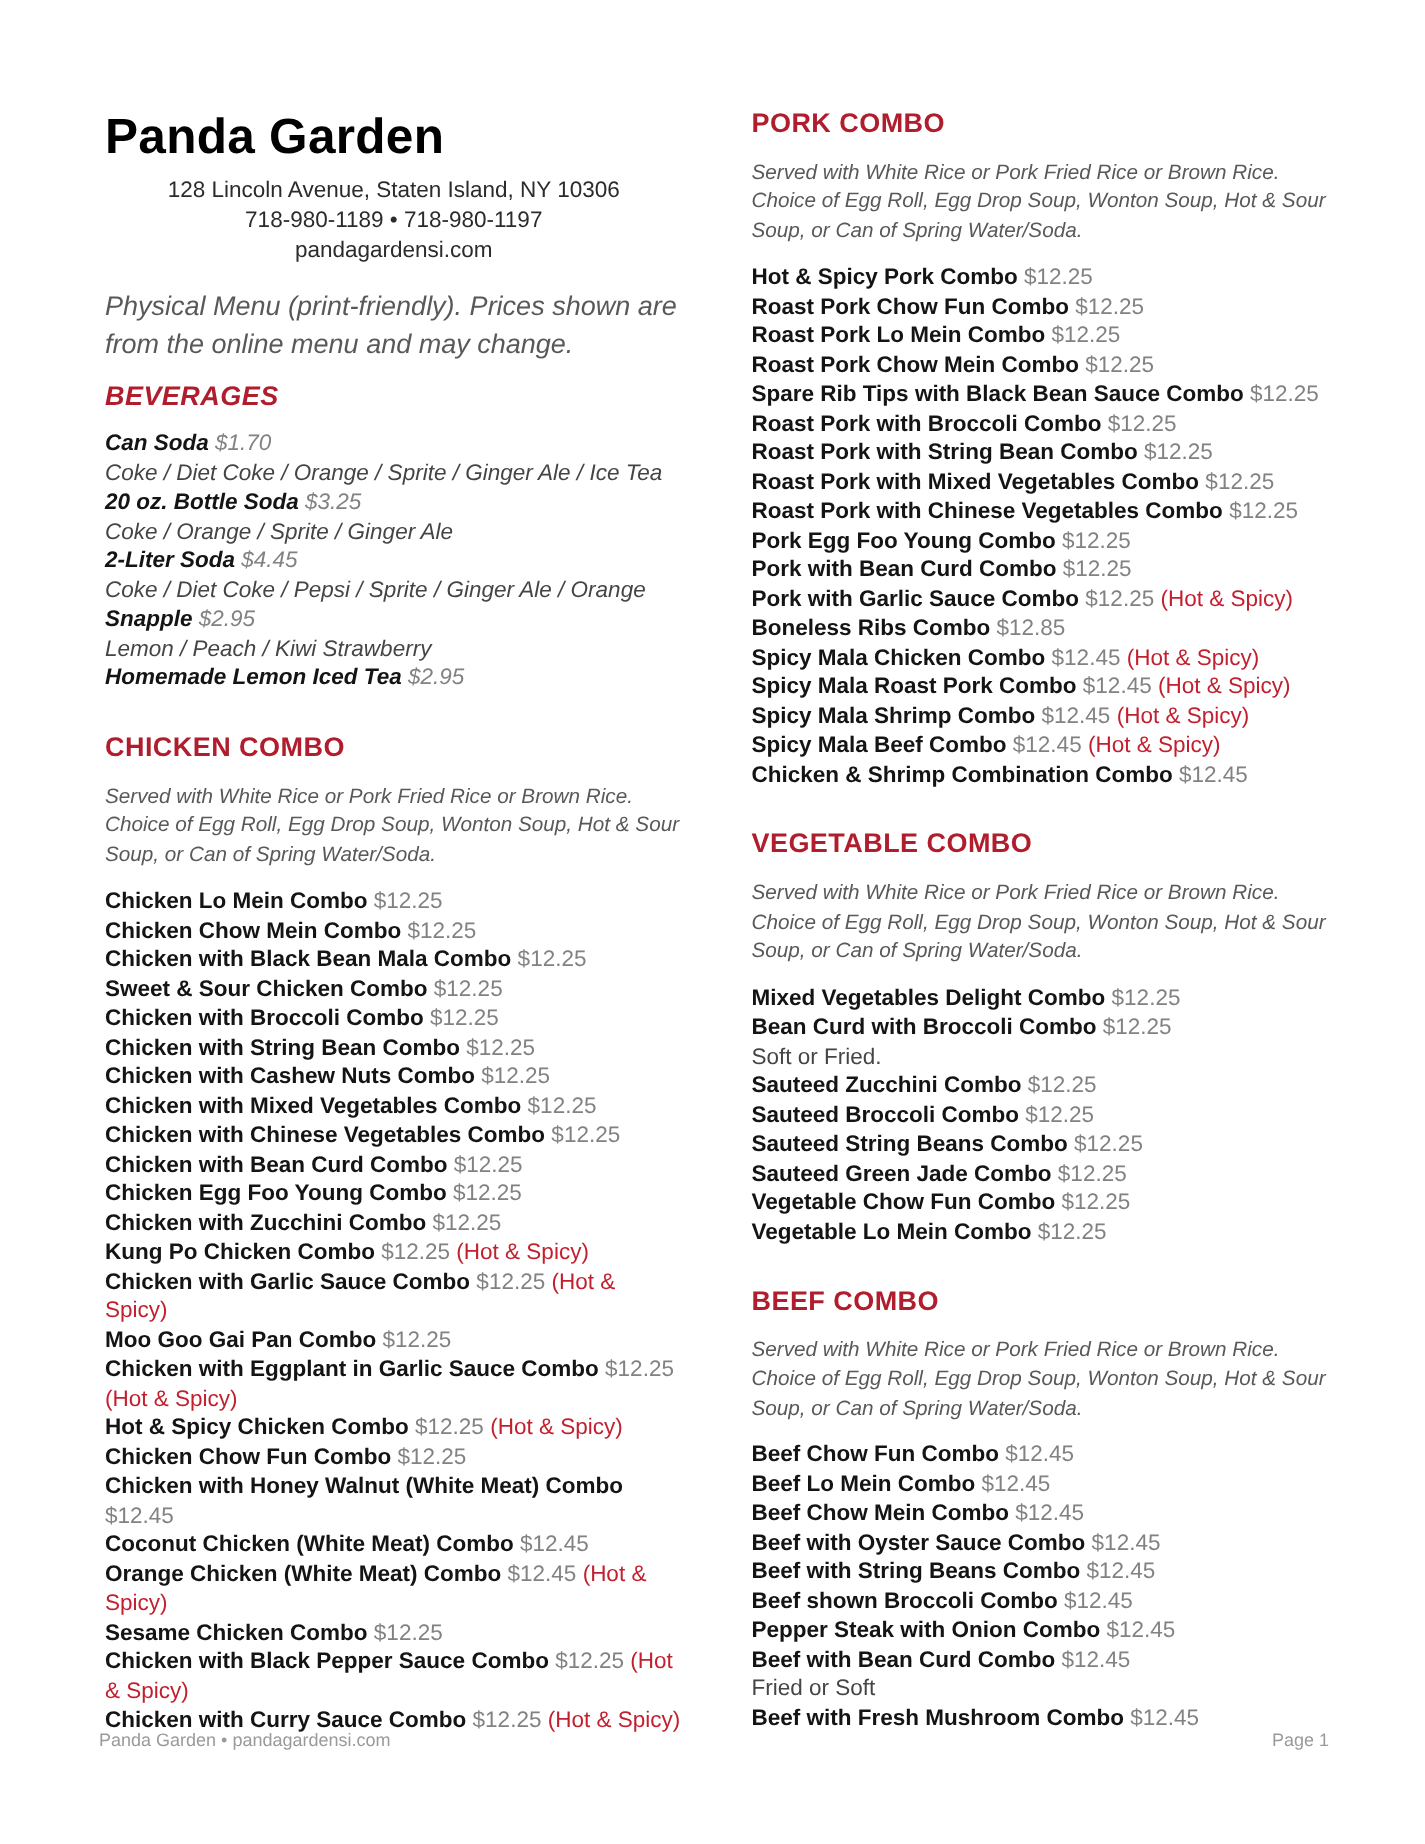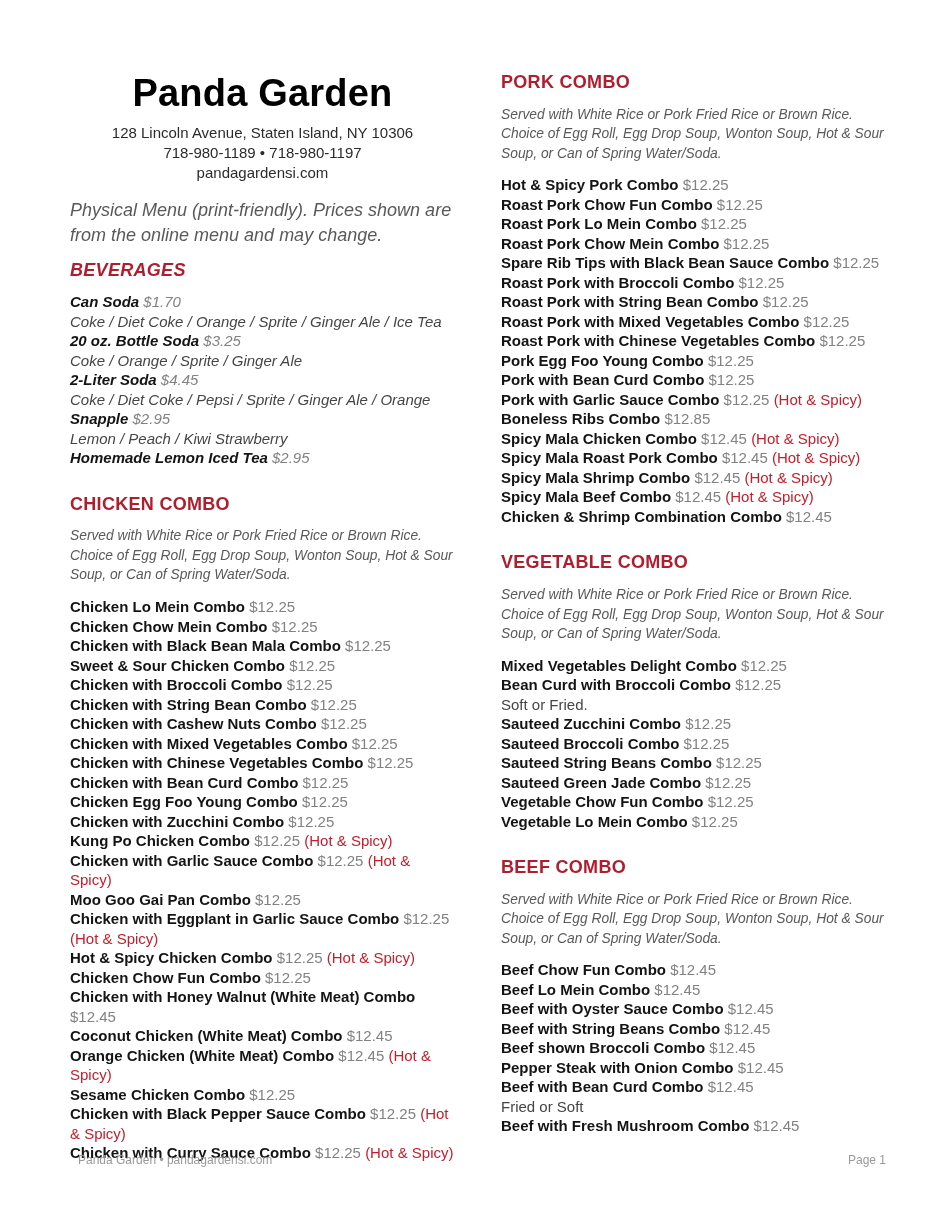--- a/index.html
+++ b/index.html
@@ -20,22 +20,22 @@
     box-sizing: border-box;
     width: 950px; height: 1229px;
     padding: 72px 64px 0 70px;
     display: flex; gap: 46px;
     overflow: hidden;
   }
   .col { flex: 1 1 0; min-width: 0; }
 
   
   .rest-name {
-    margin: 0; font-size: 38px; line-height: 1.15;
-    font-weight: bold; color: #000; text-align: center; letter-spacing: 0.2px;
+    margin: 0; font-size: 33px; line-height: 1.15;
+    font-weight: bold; color: #000; letter-spacing: 0.2px;
   }
   .addr {
     font-size: 15px; line-height: 1.33; color: #2b2b2b; text-align: center;
   }
   .addr.first { margin-top: 7px; }
   .disclaimer {
     margin: 15px 0 0; font-size: 18px; line-height: 1.42;
     font-style: italic; color: var(--note-color); text-align: left;
   }
 
@@ -52,21 +52,21 @@
     font-style: italic; color: var(--note-color);
   }
   .item { font-size: 15px; line-height: 19.5px; }
   .item-name { font-weight: bold; color: #141414; }
   .item-price { color: var(--price-color); font-weight: normal; }
   .item-tag { color: var(--spicy-color); font-weight: normal; }
   .item-desc { color: var(--desc-color); font-weight: normal; }
 
   
   .footer {
-    position: absolute; left: 78px; right: 64px; top: 1153px;
+    position: absolute; left: 66px; right: 64px; top: 1153px;
     display: flex; justify-content: space-between;
     font-size: 12px; line-height: 1.3; color: var(--footer-color);
   }
 </style>
 </head>
 <body>
 
 <div class="page">
   <div class="col">
     <header>
@@ -269,20 +269,23 @@
         <section class="menu-section">
           <h2 class="sec-heading">BEEF COMBO</h2>
           <p class="sec-note">Served with White Rice or Pork Fried Rice or Brown Rice. Choice of Egg Roll, Egg Drop Soup, Wonton Soup, Hot &amp; Sour Soup, or Can of Spring Water/Soda.</p>
           <div class="item">
             <div class="item-line"><span class="item-name">Beef Chow Fun Combo</span> <span class="item-price">$12.45</span></div>
           </div>
           <div class="item">
             <div class="item-line"><span class="item-name">Beef Lo Mein Combo</span> <span class="item-price">$12.45</span></div>
           </div>
           <div class="item">
+            <div class="item-line"><span class="item-name">Beef Chow Mein Combo</span> <span class="item-price">$12.45</span></div>
+          </div>
+          <div class="item">
             <div class="item-line"><span class="item-name">Beef with Oyster Sauce Combo</span> <span class="item-price">$12.45</span></div>
           </div>
           <div class="item">
             <div class="item-line"><span class="item-name">Beef with String Beans Combo</span> <span class="item-price">$12.45</span></div>
           </div>
           <div class="item">
             <div class="item-line"><span class="item-name">Beef shown Broccoli Combo</span> <span class="item-price">$12.45</span></div>
           </div>
           <div class="item">
             <div class="item-line"><span class="item-name">Pepper Steak with Onion Combo</span> <span class="item-price">$12.45</span></div>

